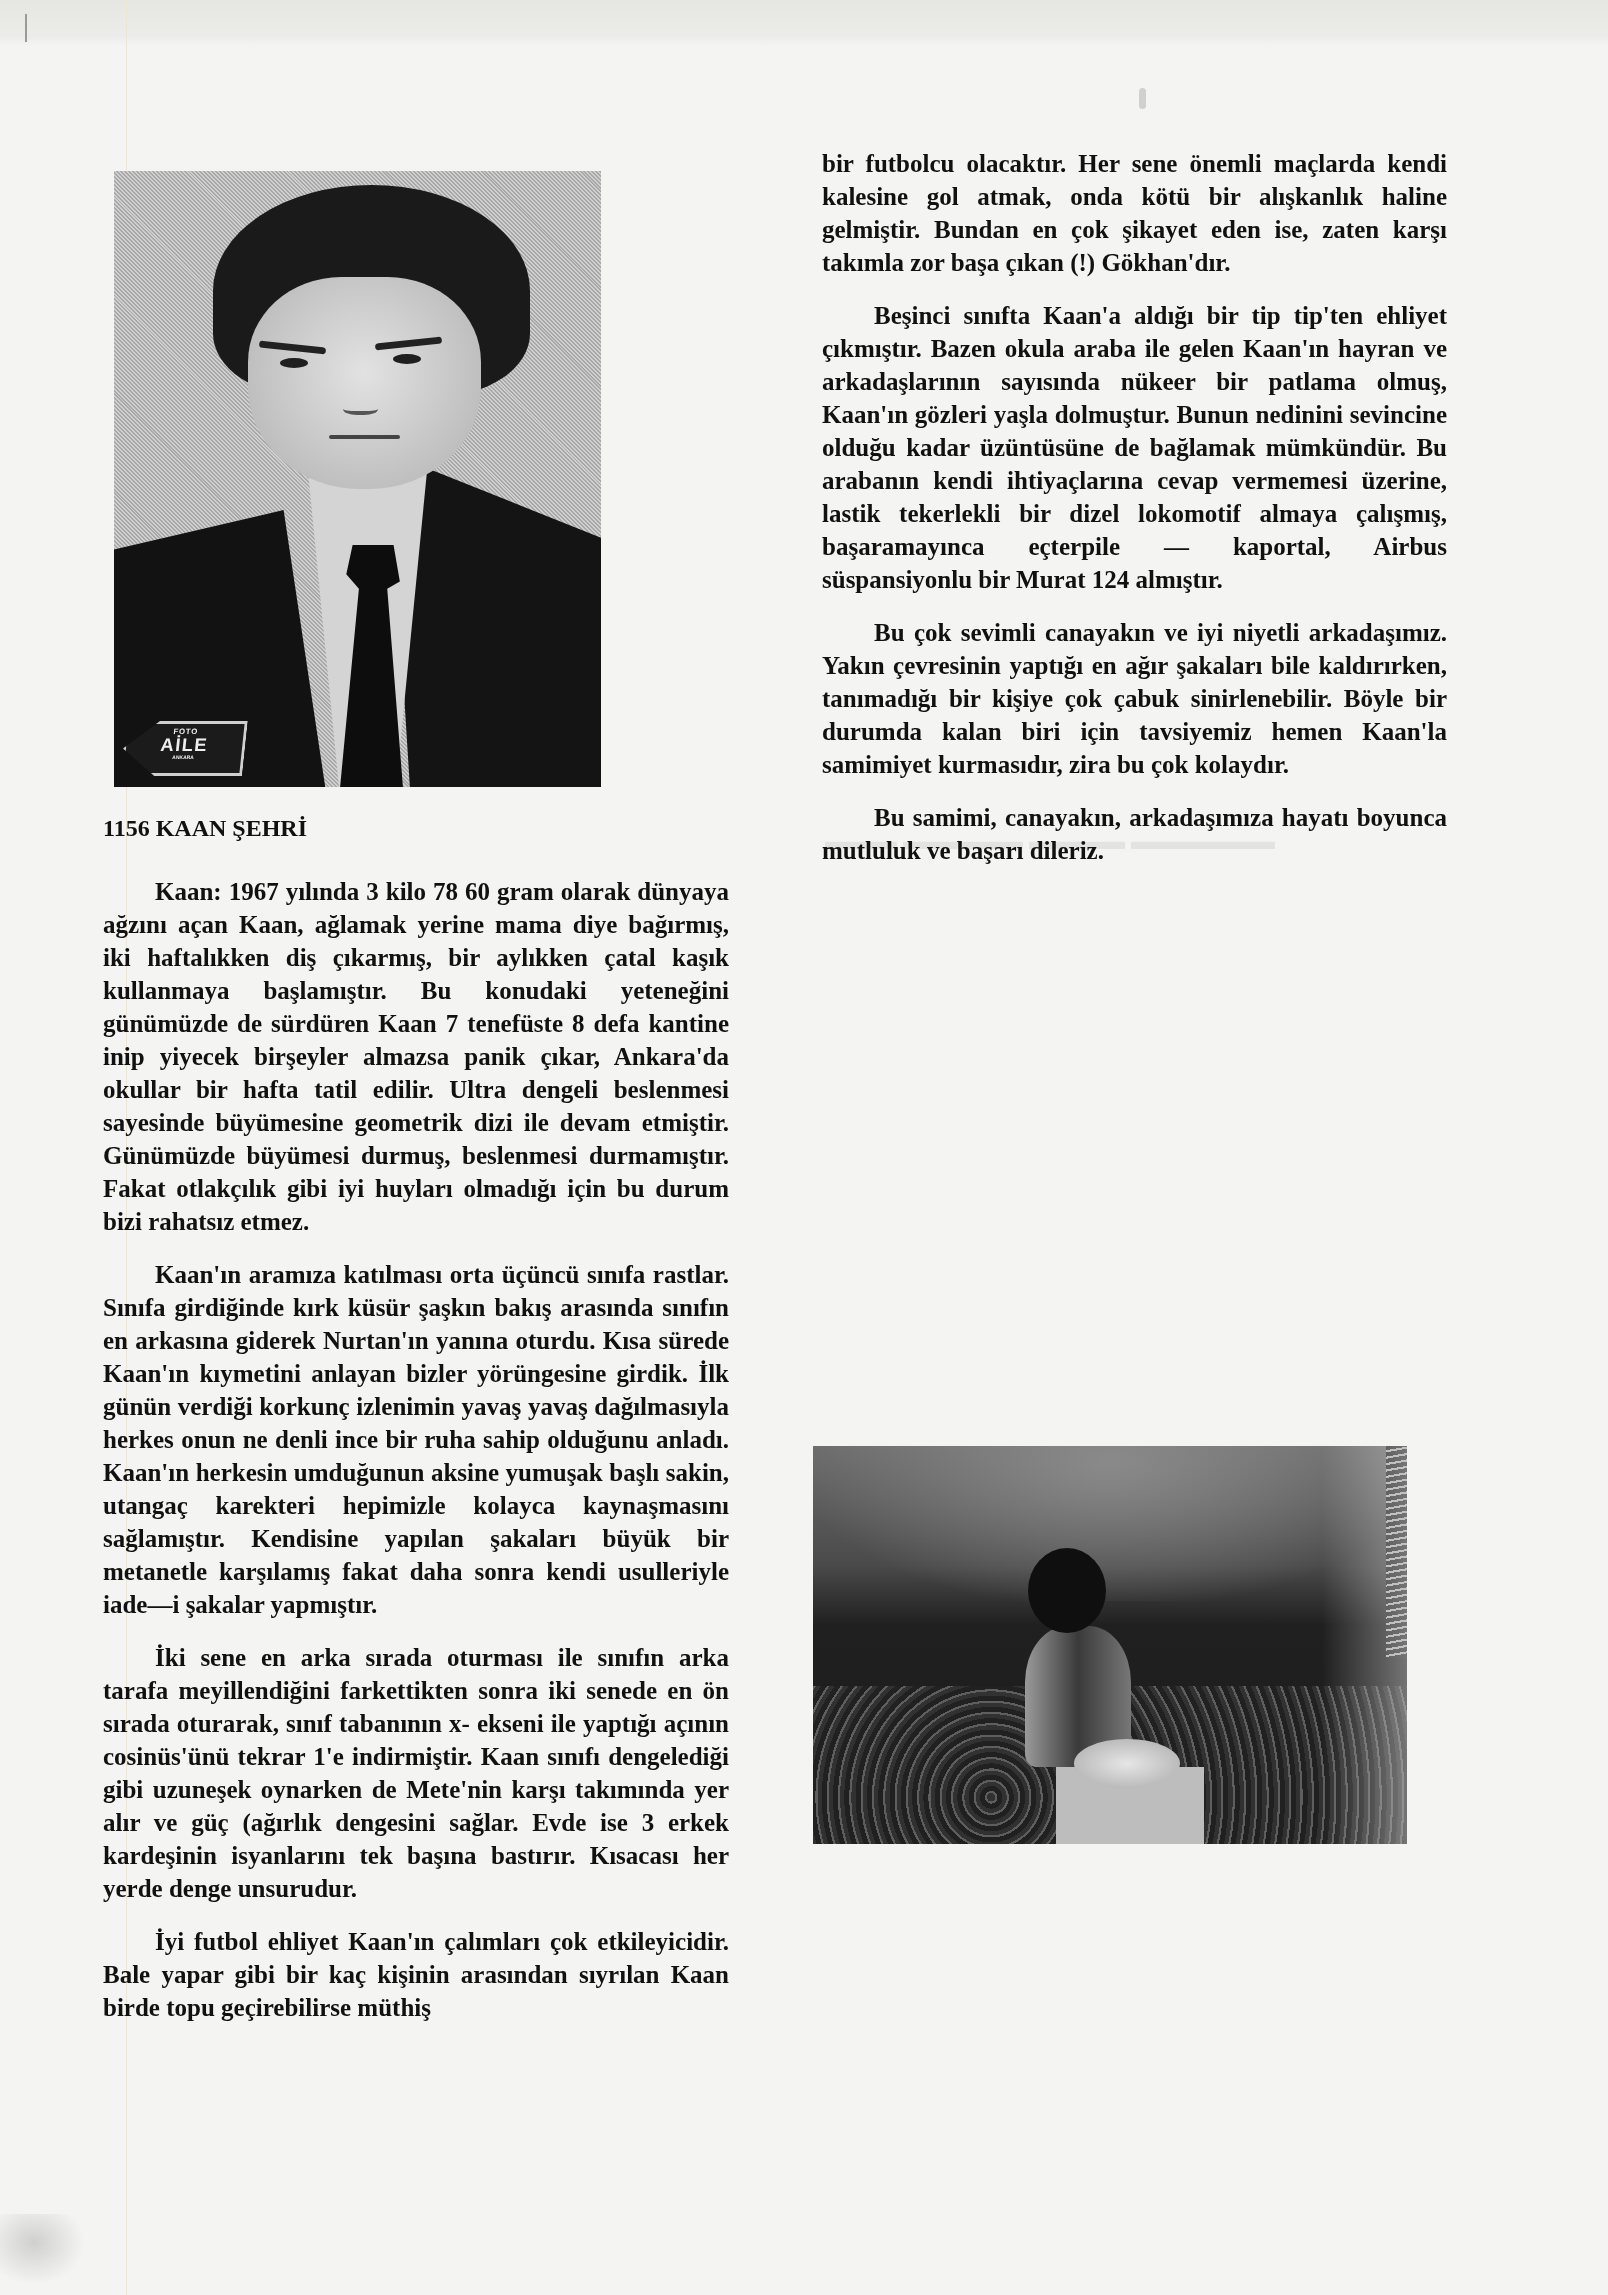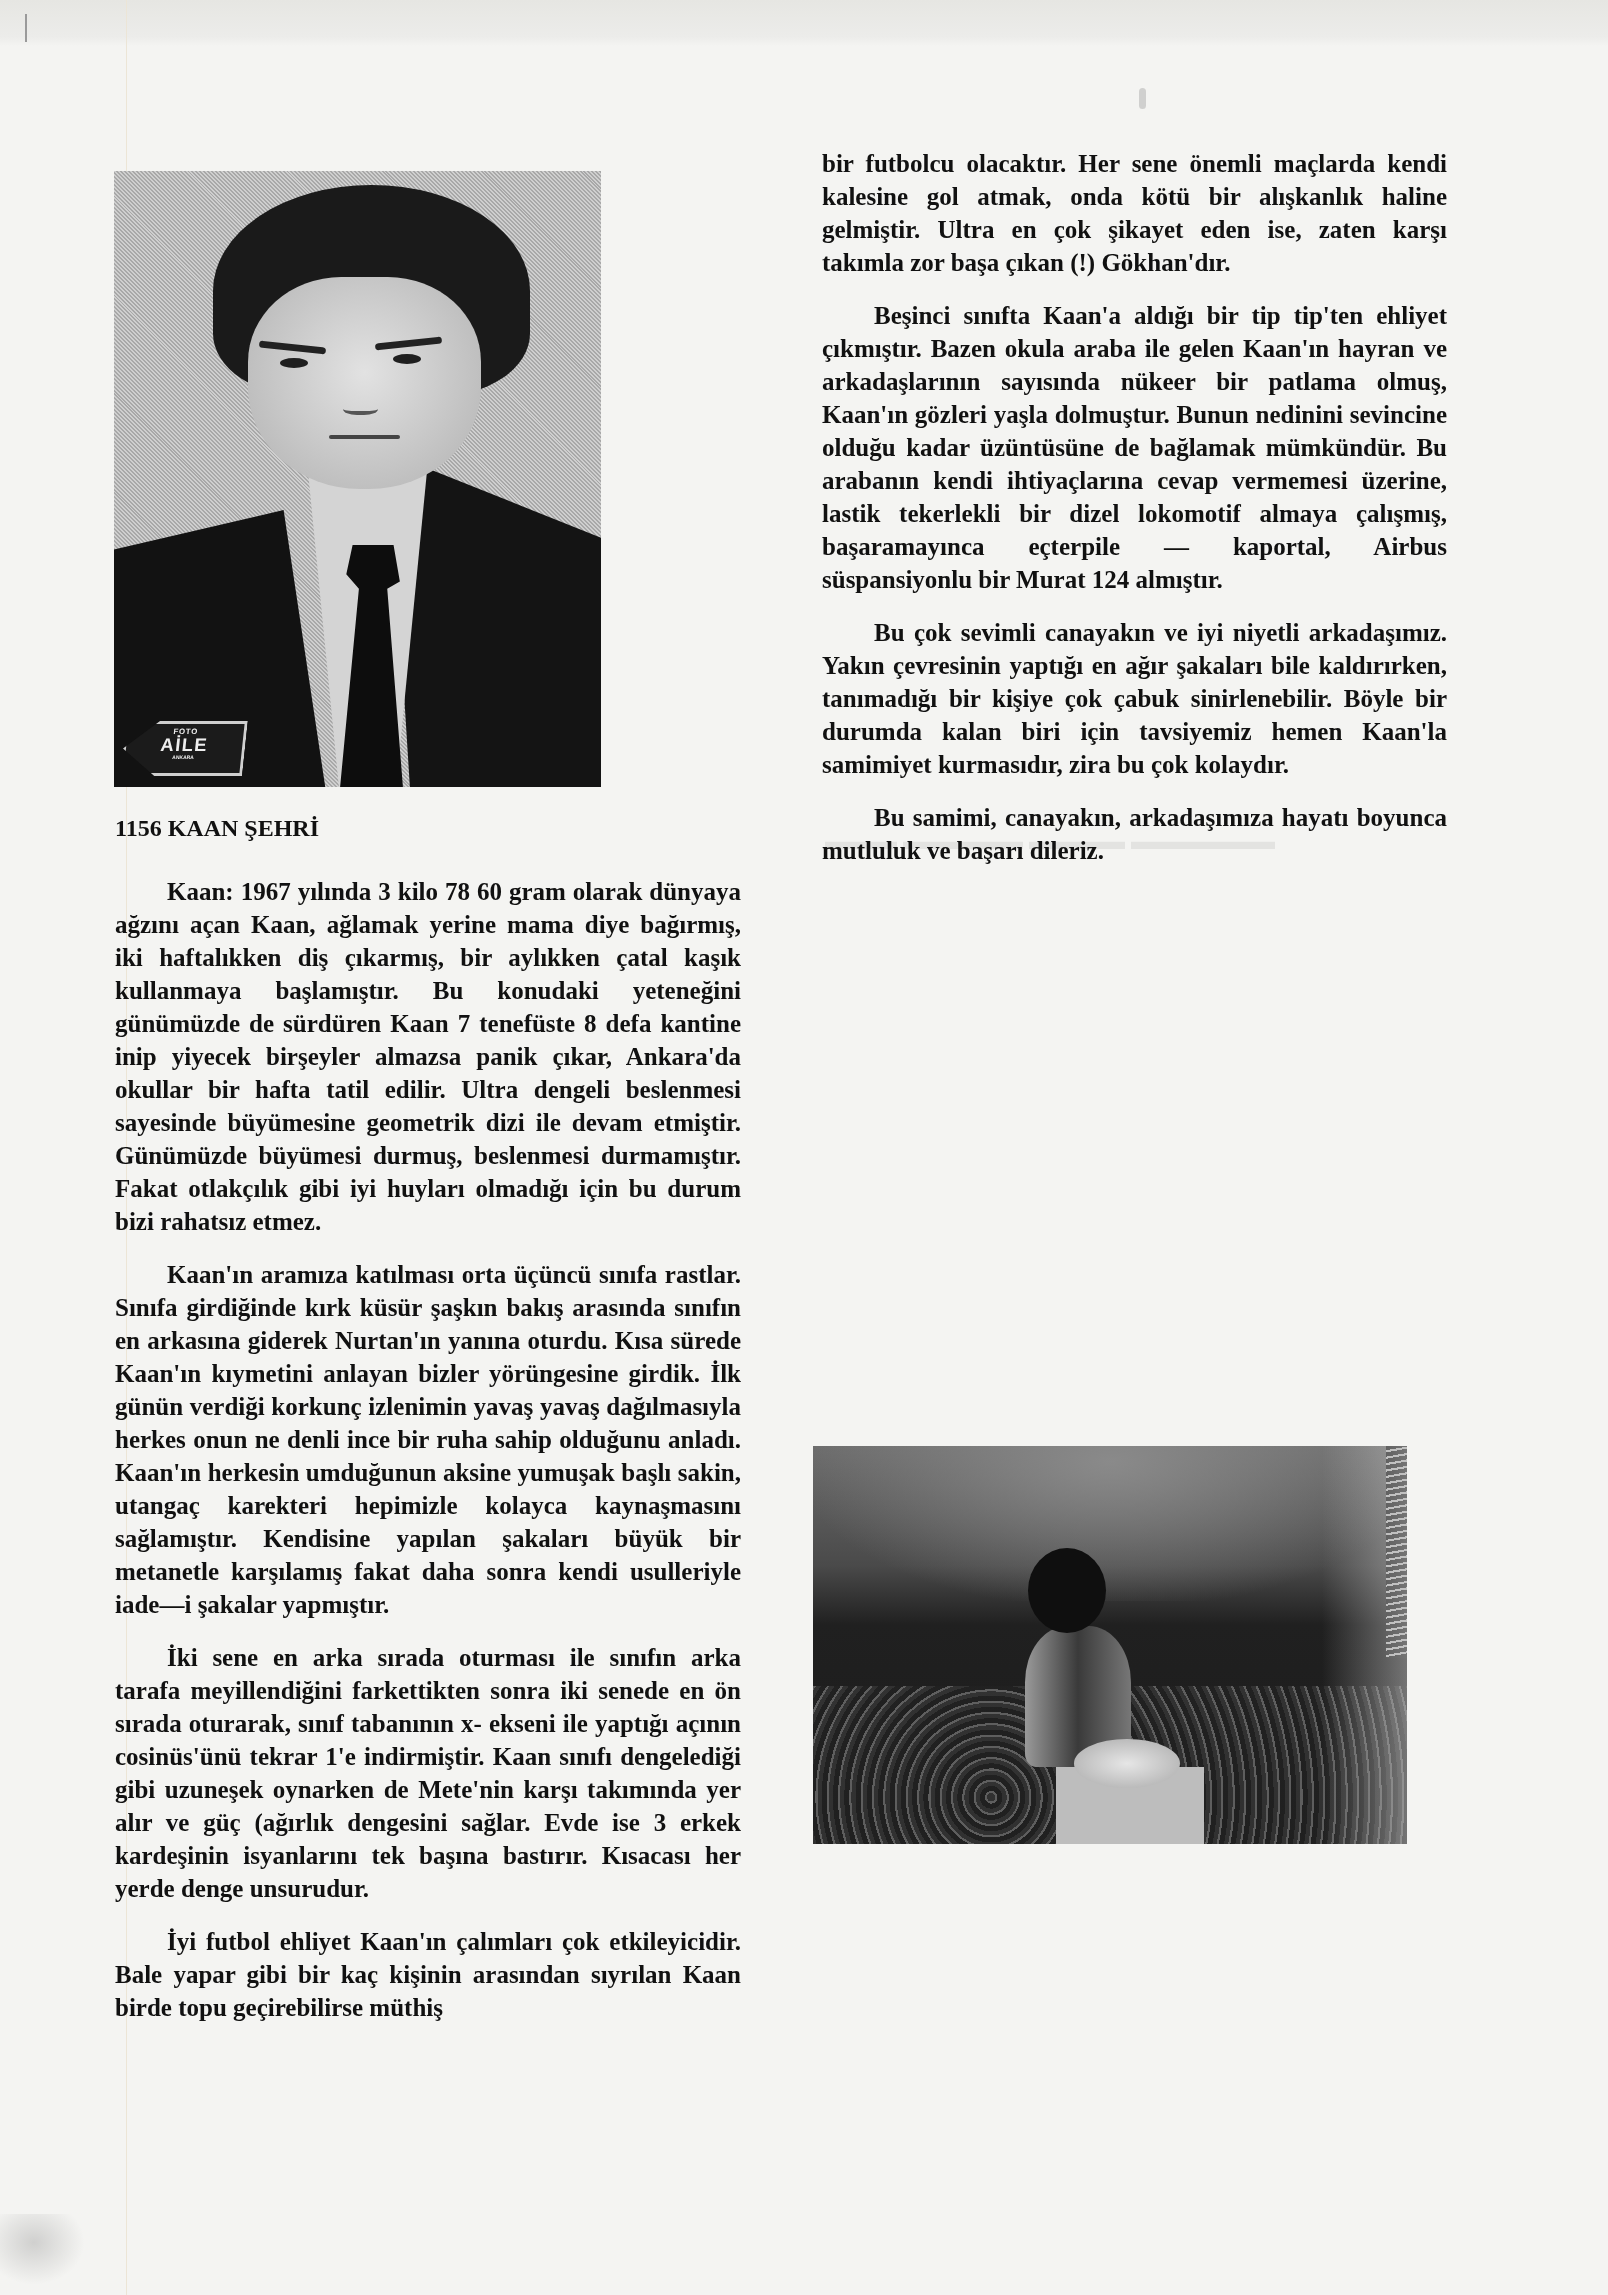--- a/index.html
+++ b/index.html
@@ -84,21 +84,21 @@
   .child-photo .child-body { position: absolute; left: 212px; top: 180px; width: 106px; height: 141px;
     border-radius: 40% 40% 10% 10%; background: linear-gradient(90deg, #9a9a9a, #3a3a3a 50%, #777); }
   .child-photo .box { position: absolute; left: 243px; top: 321px; width: 148px; height: 78px; background: #bdbdbd; }
   .child-photo .cake { position: absolute; left: 261px; top: 293px; width: 106px; height: 49px; border-radius: 50%;
     background: radial-gradient(ellipse, #e6e6e6, #a9a9a9); }
   .child-photo .edge-fade { position: absolute; right: 0; top: 0; width: 85px; height: 100%;
     background: linear-gradient(90deg, rgba(0,0,0,0), rgba(200,200,200,0.5)); }
 
   
   .col { position: absolute; font-size: 25px; line-height: 33px; font-weight: bold; text-align: justify; }
-  .col-left { left: 115px; top: 810px; width: 626px; }
+  .col-left { left: 103px; top: 810px; width: 626px; }
   .col-right { left: 822px; top: 147px; width: 625px; }
   .heading { font-size: 24px; font-weight: bold; margin: 0 0 28px 0; line-height: 37px; }
   .para { margin: 0; text-indent: 52px; }
   .para.noindent { text-indent: 0; }
   .para + .para { margin-top: 0; }
   .para.spaced { margin-top: 20px; }
   .bleed {
     position: absolute; color: rgba(60,60,60,0.09); font-size: 24px; line-height: 33px;
     font-weight: bold; width: 635px;
   }
@@ -136,21 +136,21 @@
 
 <div class="col col-left">
   <h1 class="heading">1156 KAAN ŞEHRİ</h1>
   <p class="para">Kaan: 1967 yılında 3 kilo 78 60 gram olarak dünyaya ağzını açan Kaan, ağlamak yerine mama diye bağırmış, iki haftalıkken diş çıkarmış, bir aylıkken çatal kaşık kullanmaya başlamıştır. Bu konudaki yeteneğini günümüzde de sürdüren Kaan 7 tenefüste 8 defa kantine inip yiyecek birşeyler almazsa panik çıkar, Ankara'da okullar bir hafta tatil edilir. Ultra dengeli beslenmesi sayesinde büyümesine geometrik dizi ile devam etmiştir. Günümüzde büyümesi durmuş, beslenmesi durmamıştır. Fakat otlakçılık gibi iyi huyları olmadığı için bu durum bizi rahatsız etmez.</p>
   <p class="para spaced">Kaan'ın aramıza katılması orta üçüncü sınıfa rastlar. Sınıfa girdiğinde kırk küsür şaşkın bakış arasında sınıfın en arkasına giderek Nurtan'ın yanına oturdu. Kısa sürede Kaan'ın kıymetini anlayan bizler yörüngesine girdik. İlk günün verdiği korkunç izlenimin yavaş yavaş dağılmasıyla herkes onun ne denli ince bir ruha sahip olduğunu anladı. Kaan'ın herkesin umduğunun aksine yumuşak başlı sakin, utangaç karekteri hepimizle kolayca kaynaşmasını sağlamıştır. Kendisine yapılan şakaları büyük bir metanetle karşılamış fakat daha sonra kendi usulleriyle iade—i şakalar yapmıştır.</p>
   <p class="para spaced">İki sene en arka sırada oturması ile sınıfın arka tarafa meyillendiğini farkettikten sonra iki senede en ön sırada oturarak, sınıf tabanının x- ekseni ile yaptığı açının cosinüs'ünü tekrar 1'e indirmiştir. Kaan sınıfı dengelediği gibi uzuneşek oynarken de Mete'nin karşı takımında yer alır ve güç (ağırlık dengesini sağlar. Evde ise 3 erkek kardeşinin isyanlarını tek başına bastırır. Kısacası her yerde denge unsurudur.</p>
   <p class="para spaced">İyi futbol ehliyet Kaan'ın çalımları çok etkileyicidir. Bale yapar gibi bir kaç kişinin arasından sıyrılan Kaan birde topu geçirebilirse müthiş</p>
 </div>
 
 <div class="col col-right">
-  <p class="para noindent">bir futbolcu olacaktır. Her sene önemli maçlarda kendi kalesine gol atmak, onda kötü bir alışkanlık haline gelmiştir. Ultra en çok şikayet eden ise, zaten karşı takımla zor başa çıkan (!) Gökhan'dır.</p>
+  <p class="para noindent">bir futbolcu olacaktır. Her sene önemli maçlarda kendi kalesine gol atmak, onda kötü bir alışkanlık haline gelmiştir. Bundan en çok şikayet eden ise, zaten karşı takımla zor başa çıkan (!) Gökhan'dır.</p>
   <p class="para spaced">Beşinci sınıfta Kaan'a aldığı bir tip tip'ten ehliyet çıkmıştır. Bazen okula araba ile gelen Kaan'ın hayran ve arkadaşlarının sayısında nükeer bir patlama olmuş, Kaan'ın gözleri yaşla dolmuştur. Bunun nedinini sevincine olduğu kadar üzüntüsüne de bağlamak mümkündür. Bu arabanın kendi ihtiyaçlarına cevap vermemesi üzerine, lastik tekerlekli bir dizel lokomotif almaya çalışmış, başaramayınca eçterpile — kaportal, Airbus süspansiyonlu bir Murat 124 almıştır.</p>
   <p class="para spaced">Bu çok sevimli canayakın ve iyi niyetli arkadaşımız. Yakın çevresinin yaptığı en ağır şakaları bile kaldırırken, tanımadığı bir kişiye çok çabuk sinirlenebilir. Böyle bir durumda kalan biri için tavsiyemiz hemen Kaan'la samimiyet kurmasıdır, zira bu çok kolaydır.</p>
   <p class="para spaced">Bu samimi, canayakın, arkadaşımıza hayatı boyunca mutluluk ve başarı dileriz.</p>
 </div>
 
 <div class="child-photo">
   <div class="wall-shadow"></div>
   <div class="rug"></div>
   <div class="curtain"></div>
   <div class="child-body"></div>

